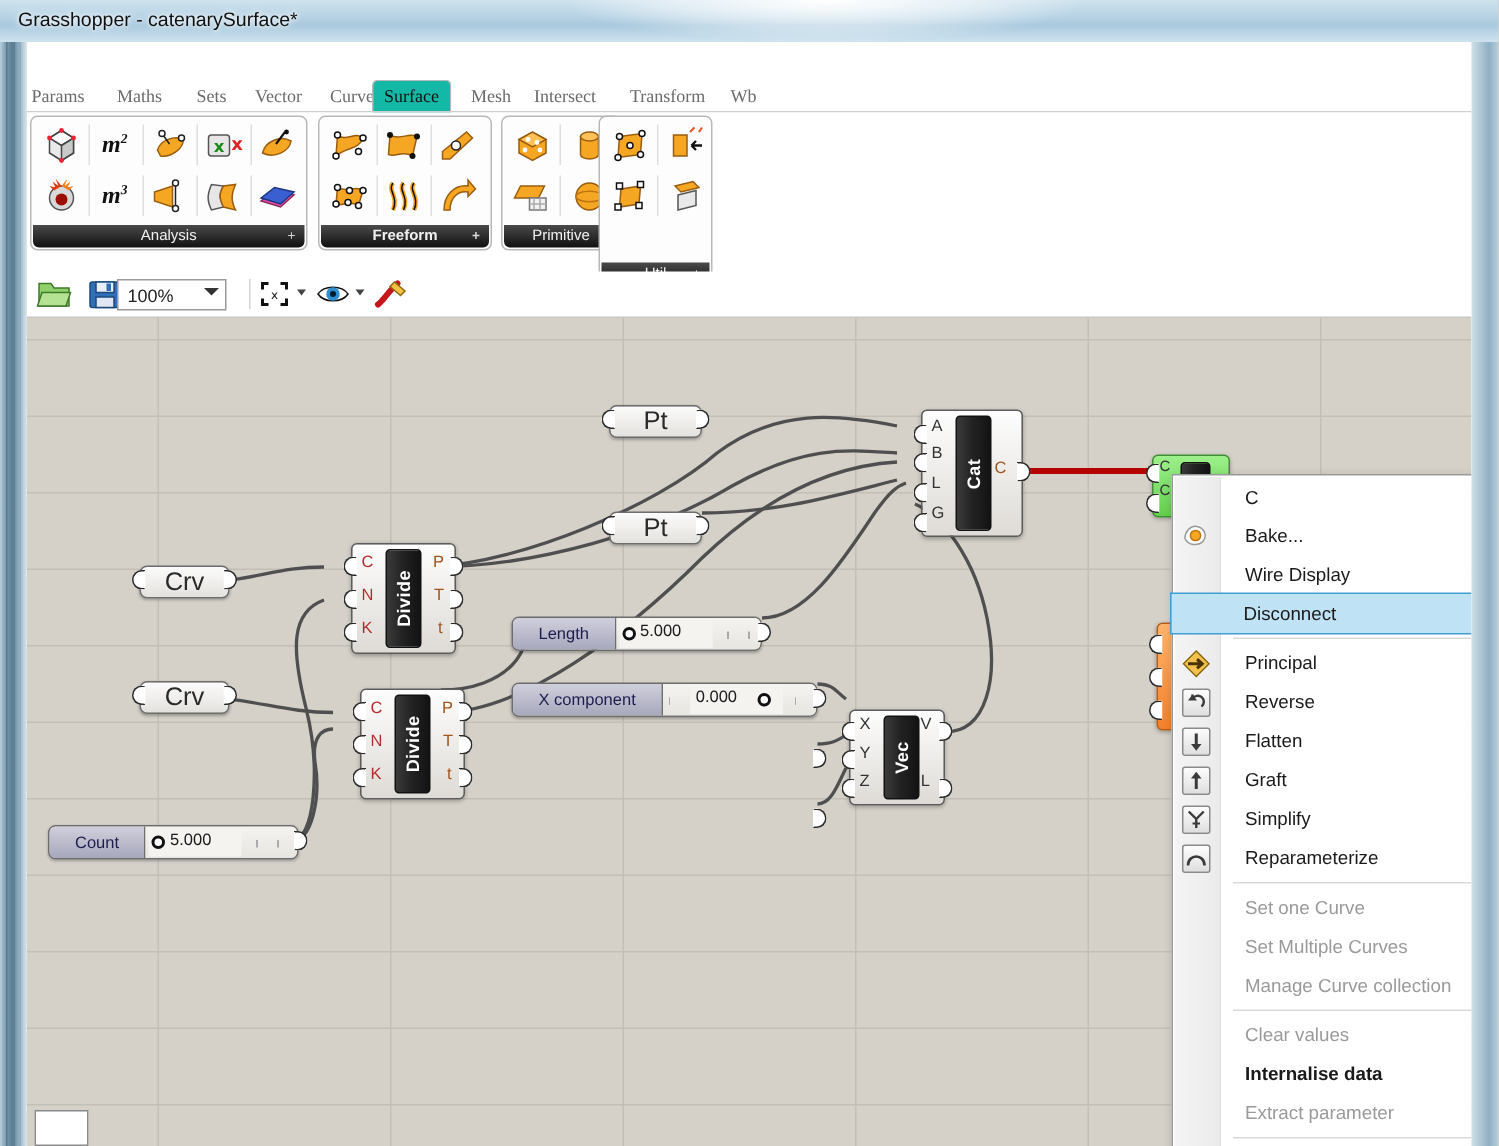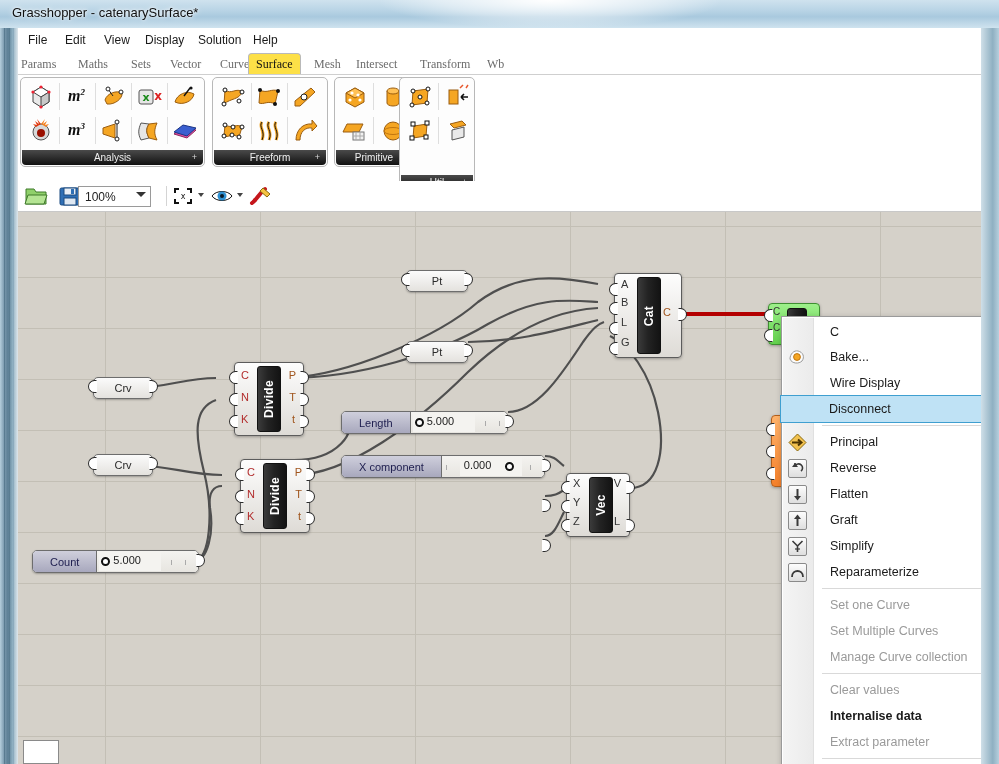--- a/index.html
+++ b/index.html
@@ -37,21 +37,21 @@
 
   
   .mainpanel{position:absolute;left:18px;top:28px;width:963px;height:736px;background:#ffffff;overflow:hidden;}
   .menubar{position:absolute;left:0;top:0;width:963px;height:24px;background:#ffffff;}
   .menubar .mi{position:absolute;top:3px;height:18px;line-height:18px;font-size:12px;color:#1b1b1b;padding:0 6px;cursor:default;}
 
   
   .tabstrip{position:absolute;left:0;top:24px;width:963px;height:23px;background:#ffffff;font-family:Liberation Serif, serif;}
   .tabstrip .tab{position:absolute;top:3px;height:19px;line-height:19px;font-size:12px;color:#6b6b6b;padding:0 7px;cursor:default;white-space:nowrap;}
   .tabstrip .tab.active{
-    color:#111;background:#fde047;border:1px solid #b9b9b9;border-bottom:none;
+    color:#111;background:#14b8a6;border:1px solid #b9b9b9;border-bottom:none;
     border-radius:4px 4px 0 0;top:1px;height:22px;line-height:21px;
   }
   .tabline{position:absolute;left:0;top:46px;width:963px;height:1px;background:#cfcfcf;}
 
   
   .ribbon{position:absolute;left:0;top:47px;width:963px;height:106px;background:#ffffff;}
   .group{position:absolute;top:2px;border:1px solid #b8b8b8;border-radius:5px;background:#fdfdfd;box-sizing:border-box;}
   .group .icons{position:absolute;left:0;top:0;right:0;bottom:16px;}
   .group .caption{
     position:absolute;left:1px;right:1px;bottom:1px;height:15px;
@@ -74,21 +74,21 @@
   .zoomarrow{position:absolute;left:118px;top:11px;width:0;height:0;border-left:5px solid transparent;border-right:5px solid transparent;border-top:5px solid #333;}
   .caret{position:absolute;width:0;height:0;border-left:3.5px solid transparent;border-right:3.5px solid transparent;border-top:4px solid #444;}
 
   
   .canvas{position:absolute;left:0;top:184px;width:963px;height:552px;background:#d5d1c9;overflow:hidden;}
   .gl-h{position:absolute;left:0;width:963px;height:1px;background:#c3bfb5;}
   .gl-v{position:absolute;top:0;width:1px;height:552px;background:#c3bfb5;}
   .param{
     position:absolute;border:1px solid #6d6d6d;border-radius:5px;
     background:linear-gradient(to bottom,#fbfbfb,#e4e2de);
-    font-size:11px;color:#2a2a2a;display:flex;align-items:center;justify-content:center;
+    font-size:17px;color:#2a2a2a;display:flex;align-items:center;justify-content:center;
     box-shadow:0 1px 2px rgba(0,0,0,.28);
   }
   .port{position:absolute;width:9px;height:13px;border:1.4px solid #2b2b2b;border-radius:50%/50%;background:#ffffff;box-sizing:border-box;}
   .port.left{border-right-color:transparent;border-radius:7px 0 0 7px;}
   .port.right{border-left-color:transparent;border-radius:0 7px 7px 0;}
 
   .comp{
     position:absolute;border:1px solid #5c5c5c;border-radius:4px;
     background:linear-gradient(to bottom,#fdfdfd,#dedbd6);
     box-shadow:0 1px 3px rgba(0,0,0,.3);
@@ -170,28 +170,20 @@
 
   <div class="frame-left">
     <div class="ln1"></div>
       <div class="ln2"></div>
       <div class="ln3"></div>
   </div>
   <div class="frame-right"></div>
 
   <div class="mainpanel">
 
-    <div class="menubar">
-      <div class="mi" style="left:4px">File</div>
-      <div class="mi" style="left:41px">Edit</div>
-      <div class="mi" style="left:80px">View</div>
-      <div class="mi" style="left:121px">Display</div>
-      <div class="mi" style="left:174px">Solution</div>
-      <div class="mi" style="left:229px">Help</div>
-    </div>
 
     <div class="tabstrip">
       <div class="tab" style="left:-4px">Params</div>
       <div class="tab" style="left:53px">Maths</div>
       <div class="tab" style="left:106px">Sets</div>
       <div class="tab" style="left:145px">Vector</div>
       <div class="tab" style="left:195px">Curve</div>
       <div class="tab active" style="left:230px">Surface</div>
       <div class="tab" style="left:289px">Mesh</div>
       <div class="tab" style="left:331px">Intersect</div>
@@ -281,21 +273,21 @@
               <polygon points="3,14 12,7 25,10 16,18" fill="#3a5fd0" stroke="#1c3584"></polygon>
             </svg>
           </div>
         </div>
         <div class="caption">
           <span>Analysis</span>
           <span class="plus">+</span>
         </div>
       </div>
 
-      <div class="group" style="left:194px;width:116px;height:90px;">
+      <div class="group" style="left:194px;width:116px;height:90px;font-weight:bold;">
         <div class="icons">
           <div class="gicon" style="left:3px;top:2px;">
             <svg width="28" height="26" viewBox="0 0 28 26">
               <path d="M6 6 C12 11, 18 3, 23 8 C20 16, 12 14, 5 20 Z" fill="#f5a623" stroke="#9a5d10"></path>
               <circle cx="6" cy="6" r="2" fill="#fff" stroke="#111"></circle>
                 <circle cx="23" cy="8" r="2" fill="#fff" stroke="#111"></circle>
               <circle cx="5" cy="20" r="2" fill="#fff" stroke="#111"></circle>
                 <circle cx="20" cy="17" r="2" fill="#fff" stroke="#111"></circle>
             </svg>
               <div class="sep"></div>

